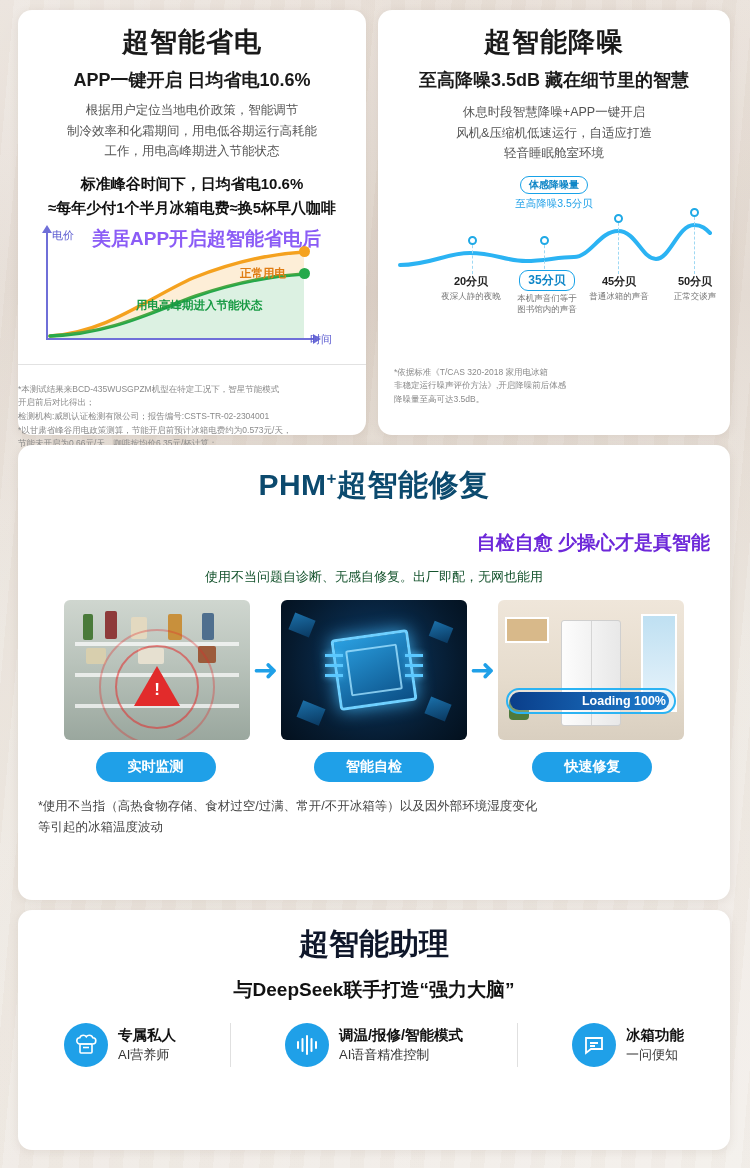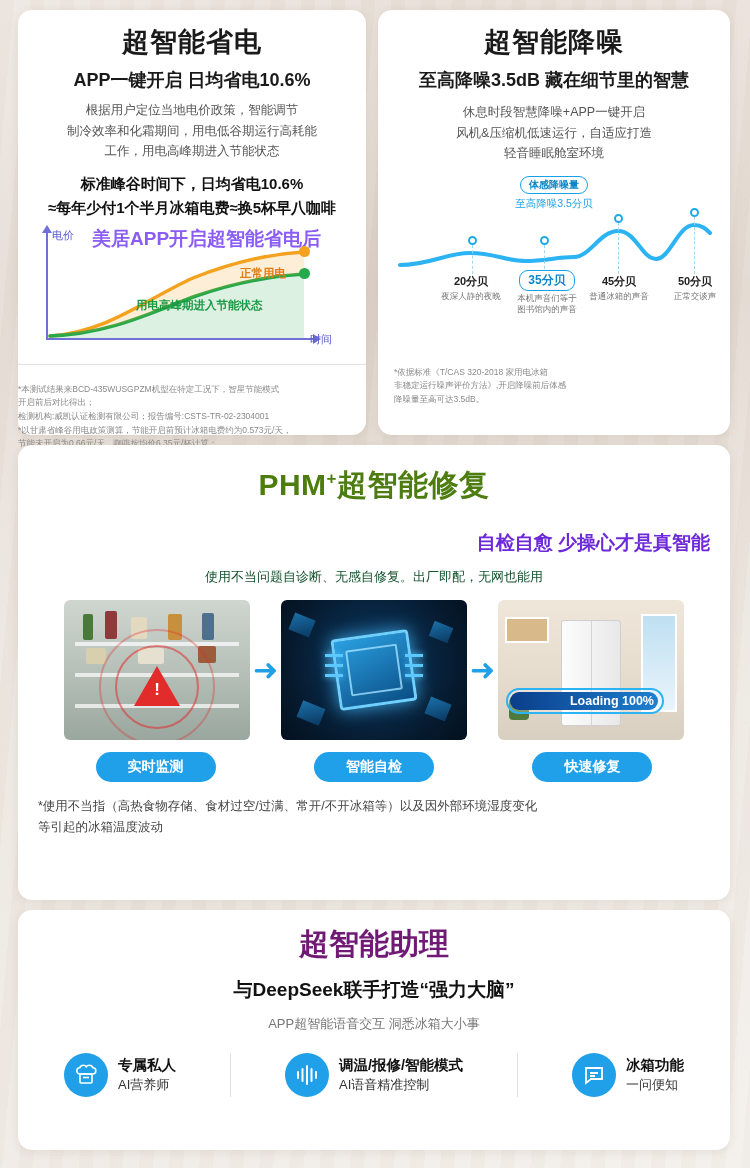--- a/index.html
+++ b/index.html
@@ -75,21 +75,21 @@
     display:inline-block; border:1px solid #17a2e8; color:#0f86c7; font-size:10px;
     border-radius:9px; padding:1px 8px; background:#fff; font-weight:bold;
   }
   .nz-lab { position:absolute; text-align:center; font-size:11px; color:#222; font-weight:bold; }
   .nz-sub { font-size:8.5px; color:#777; font-weight:normal; display:block; margin-top:2px; line-height:1.3;}
   .vline { position:absolute; width:1px; border-left:1px dashed #9ed8f3; }
   .npoint { position:absolute; width:9px; height:9px; border-radius:50%; background:#fff; border:2.5px solid #1fa9e6; }
 
   
   #card-phm { left:18px; top:445px; width:712px; height:455px; padding:20px 20px 12px; }
-  .phm-title { text-align:center; font-size:30px; font-weight:bold; color:#4d7c0f; letter-spacing:.5px; }
+  .phm-title { text-align:center; font-size:30px; font-weight:bold; color:#0c4a6e; letter-spacing:.5px; }
   .phm-title sup { font-size:17px; }
   .phm-sub { text-align:right; font-size:19px; font-weight:bold; color:#6d28d9; margin-top:24px;}
   .phm-desc { text-align:center; font-size:13px; color:#14532d; margin-top:12px;}
 
   .imgrow { display:flex; align-items:center; justify-content:space-between; margin-top:14px; }
   .imgcell { width:186px; height:140px; border-radius:6px; position:relative; overflow:hidden; }
   .arrow { color:#1fa0e8; font-size:30px; line-height:1; }
 
   
   .img1 { background:linear-gradient(180deg,#cfd6cf 0%,#b9c3bb 45%,#9aa79e 100%); }
@@ -117,39 +117,39 @@
   .chip:after{content:"";position:absolute;inset:10px;border:2px solid rgba(160,225,255,.8);border-radius:2px;}
   .pin{position:absolute;background:#5bc8ff;box-shadow:0 0 6px #5bc8ff;}
   .frag{position:absolute;background:linear-gradient(145deg,#1d78b5,#0a3c66);transform:rotate(22deg);opacity:.9;}
 
   
   .img3 { background:linear-gradient(180deg,#efe6da 0%,#e6dccd 55%,#d9cfc0 100%); }
   .fridge3{position:absolute;left:34%;top:14%;width:60px;height:76%;background:linear-gradient(90deg,#fdfdfd,#e8e8e8);border:1px solid #cfcfcf;border-radius:3px;}
   .fridge3:after{content:"";position:absolute;left:50%;top:0;bottom:0;width:1px;background:#d5d5d5;}
   .window3{position:absolute;right:4%;top:10%;width:36px;height:70%;background:linear-gradient(180deg,#bfe0f2,#e9f4fb);border:2px solid #fff;}
   .loading {
-    position:absolute; left:8px; right:20px; bottom:26px; height:26px;
+    position:absolute; left:8px; right:8px; bottom:26px; height:26px;
     border:2px solid #2bb3f3; border-radius:13px; background:rgba(255,255,255,.25);
     display:flex; align-items:center; justify-content:flex-end; padding-right:8px;
   }
   .loading .fill{position:absolute;left:2px;top:2px;bottom:2px;width:96%;border-radius:11px;background:linear-gradient(90deg,#0a3e8a,#1f7fd0);}
   .loading span{position:relative;color:#fff;font-size:12.5px;font-weight:bold;}
 
   .caprow { display:flex; justify-content:space-between; margin-top:12px; }
   .cap {
     width:120px; text-align:center; background:#1fa0e8; color:#fff;
     font-size:14px; font-weight:bold; padding:6px 0; border-radius:16px;
   }
   .cap-wrap{width:186px;display:flex;justify-content:center;}
   .cap-gap{width:36px;}
   .phm-note{ font-size:12.5px; color:#444; line-height:1.7; margin-top:14px; }
 
   
   #card-ai { left:18px; top:910px; width:712px; height:240px; padding:14px 18px; }
-  .ai-title{ text-align:center; font-size:30px; font-weight:bold; color:#701a75; }
+  .ai-title{ text-align:center; font-size:30px; font-weight:bold; color:#0f172a; }
   .ai-sub{ text-align:center; font-size:19px; font-weight:bold; color:#111; margin-top:12px; }
   .ai-desc{ text-align:center; font-size:13px; color:#777; margin-top:12px; }
   .ai-row{ display:flex; align-items:center; justify-content:space-between; margin-top:20px; padding:0 28px; }
   .ai-item{ display:flex; align-items:center; gap:10px; }
   .ai-circle{
     width:44px;height:44px;border-radius:50%;background:#1fa0e8;color:#fff;
     display:flex;align-items:center;justify-content:center;
   }
   .ai-text{ font-size:14.5px; color:#111; line-height:1.45; font-weight:bold;}
   .ai-text small{ display:block; font-size:13px; font-weight:normal; color:#333;}
@@ -325,21 +325,20 @@
         </div>
     </div>
 
     <div class="phm-note" style="white-space:pre-line">*使用不当指（高热食物存储、食材过空/过满、常开/不开冰箱等）以及因外部环境湿度变化
 等引起的冰箱温度波动</div>
   </div>
 
   <div class="card" id="card-ai">
     <div class="ai-title">超智能助理</div>
     <div class="ai-sub">与DeepSeek联手打造“强力大脑”</div>
-    <div class="ai-desc">APP超智能语音交互 洞悉冰箱大小事</div>
 
     <div class="ai-row">
       <div class="ai-item">
         <div class="ai-circle">
           <svg width="24" height="24" viewBox="0 0 24 24" fill="none" stroke="#fff" stroke-width="1.6">
             <path d="M6 11c-2 0-3.2-1.5-3.2-3.2C2.8 6 4.2 4.8 5.8 4.8c.4-1.5 1.9-2.6 3.6-2.6 1.2 0 2.3.6 2.9 1.5.6-.9 1.7-1.5 2.9-1.5 1.7 0 3.2 1.1 3.6 2.6 1.6 0 3 1.2 3 2.9 0 1.8-1.3 3.3-3.2 3.3z"></path>
             <rect x="6" y="11" width="12" height="9" rx="1"></rect>
             <path d="M9 14.5h6"></path>
           </svg>
         </div>

